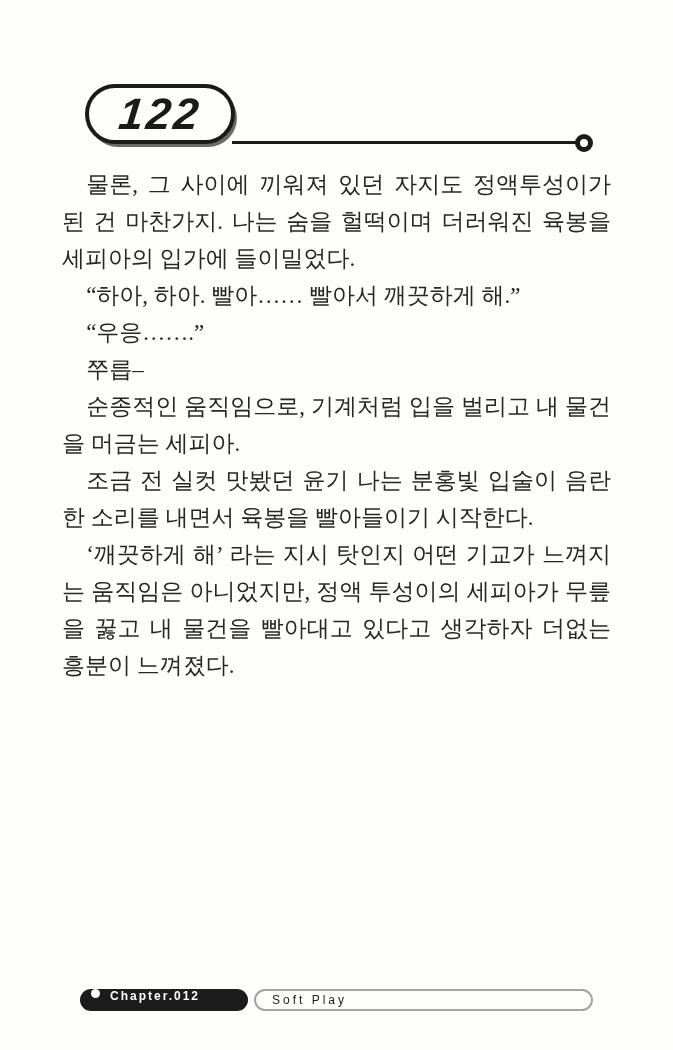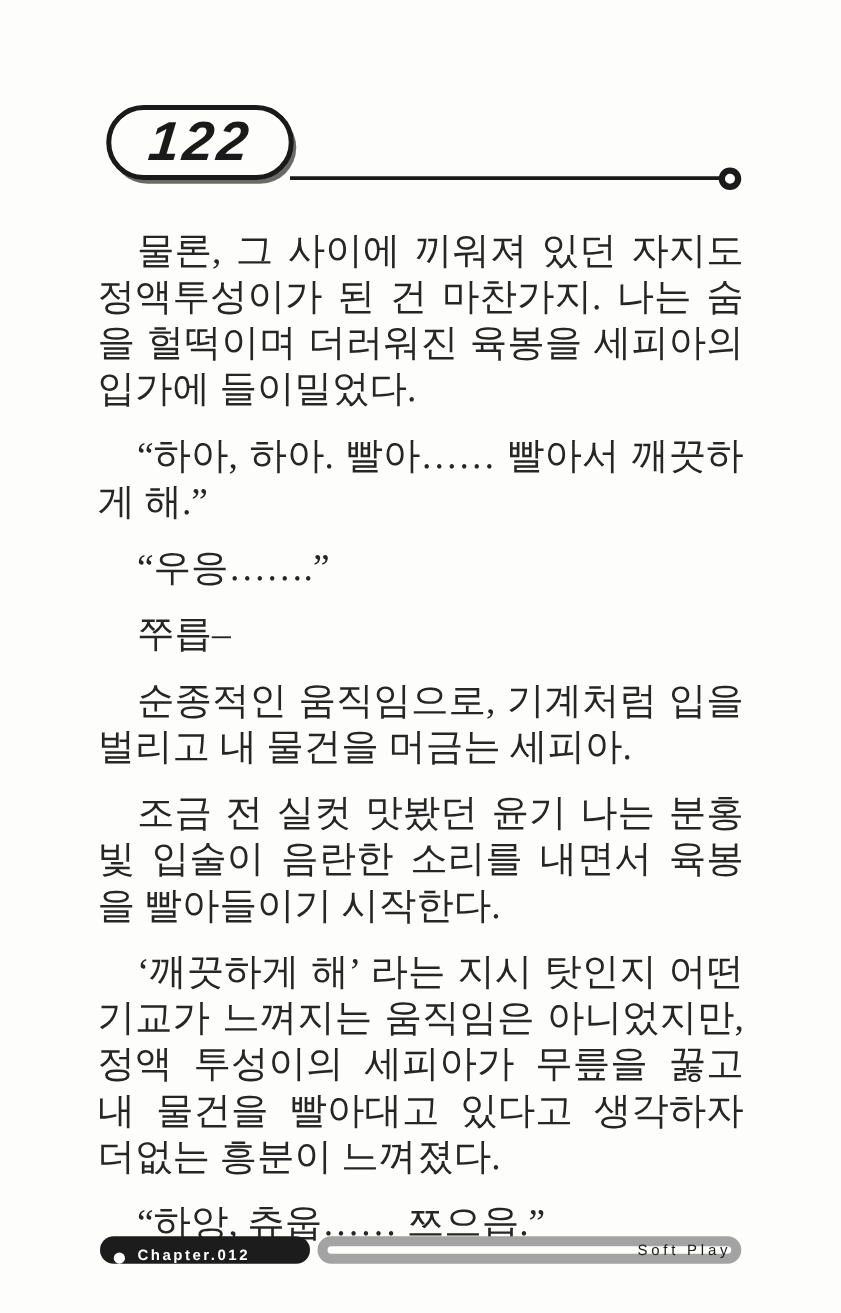--- a/index.html
+++ b/index.html
@@ -67,22 +67,22 @@
   }
 
   
   .page-body {
     position: absolute;
     left: 62px;
     top: 166px;
     width: 549px;
   }
   .para {
-    margin: 16px;
-    font-size: 30px;
+    margin: 0;
+    font-size: 23px;
     line-height: 37px;
     text-align: justify;
     text-indent: 1.05em;
     word-break: break-all;
     color: #262626;
   }
 
   
   .page-footer {
     position: absolute;
@@ -91,21 +91,21 @@
     width: 513px;
     height: 22px;
     display: flex;
     gap: 6px;
   }
   .chapter-pill {
     width: 168px;
     background: #1c1c1c;
     border-radius: 12px;
     display: flex;
-    align-items: flex-end;
+    align-items: flex-start;
     padding-left: 11px;
     box-sizing: border-box;
     flex: none;
   }
   .chapter-dot {
     width: 9px;
     height: 9px;
     background: #ffffff;
     border-radius: 50%;
     margin-right: 10px;
@@ -115,27 +115,26 @@
     color: #ffffff;
     font-family: "Liberation Sans", "DejaVu Sans", sans-serif;
     font-size: 12px;
     font-weight: bold;
     letter-spacing: 2px;
     white-space: nowrap;
   }
   .section-pill {
     flex: 1;
     background: #fdfdfb;
-    border: 8px solid #a3a3a3;
+    border: 2px solid #a3a3a3;
     border-radius: 12px;
     display: flex;
     align-items: center;
     padding-left: 16px;
     box-sizing: border-box;
-    justify-content: flex-end;
   }
   .section-label {
     color: #1c1c1c;
     font-family: "Liberation Sans", "DejaVu Sans", sans-serif;
     font-size: 12px;
     letter-spacing: 3px;
     white-space: nowrap;
   }
 </style>
 </head>
@@ -150,21 +149,20 @@
   <div class="header-ring"></div>
 
   <main class="page-body">
       <p class="para">물론, 그 사이에 끼워져 있던 자지도 정액투성이가 된 건 마찬가지. 나는 숨을 헐떡이며 더러워진 육봉을 세피아의 입가에 들이밀었다.</p>
       <p class="para">“하아, 하아. 빨아…… 빨아서 깨끗하게 해.”</p>
       <p class="para">“우응…….”</p>
       <p class="para">쭈릅–</p>
       <p class="para">순종적인 움직임으로, 기계처럼 입을 벌리고 내 물건을 머금는 세피아.</p>
       <p class="para">조금 전 실컷 맛봤던 윤기 나는 분홍빛 입술이 음란한 소리를 내면서 육봉을 빨아들이기 시작한다.</p>
       <p class="para">‘깨끗하게 해’ 라는 지시 탓인지 어떤 기교가 느껴지는 움직임은 아니었지만, 정액 투성이의 세피아가 무릎을 꿇고 내 물건을 빨아대고 있다고 생각하자 더없는 흥분이 느껴졌다.</p>
-      <p class="para">“하앙, 츄웁…… 쯔으읍.”</p>
     </main>
 
   <footer class="page-footer">
     <div class="chapter-pill">
       <span class="chapter-dot"></span>
       <span class="chapter-label">Chapter.012</span>
     </div>
     <div class="section-pill">
       <span class="section-label">Soft Play</span>
     </div>

